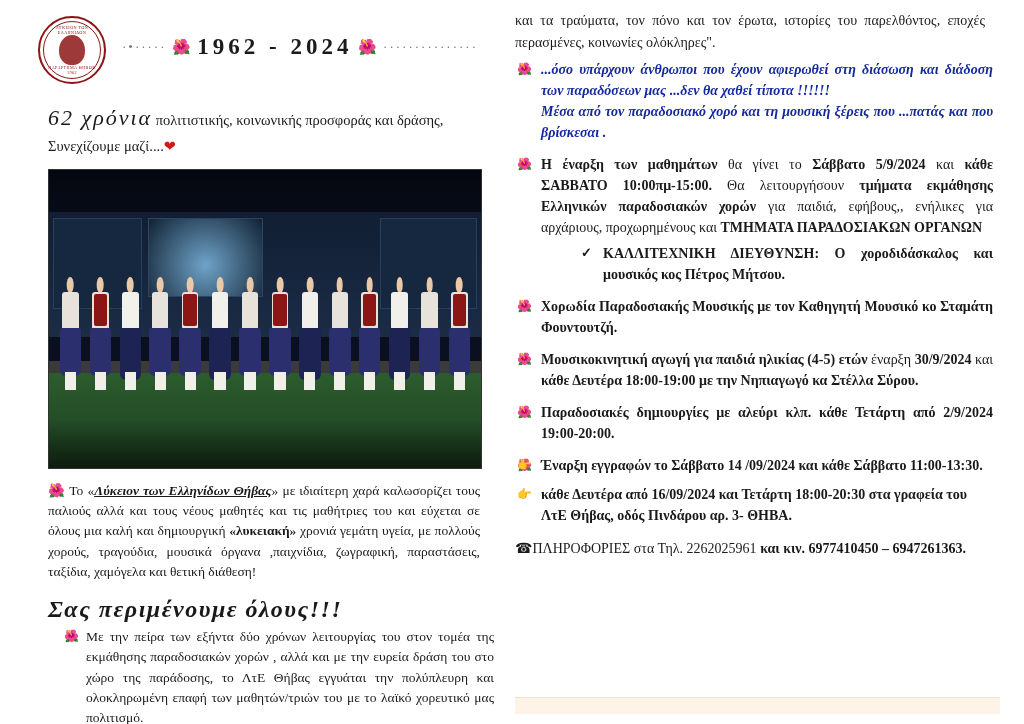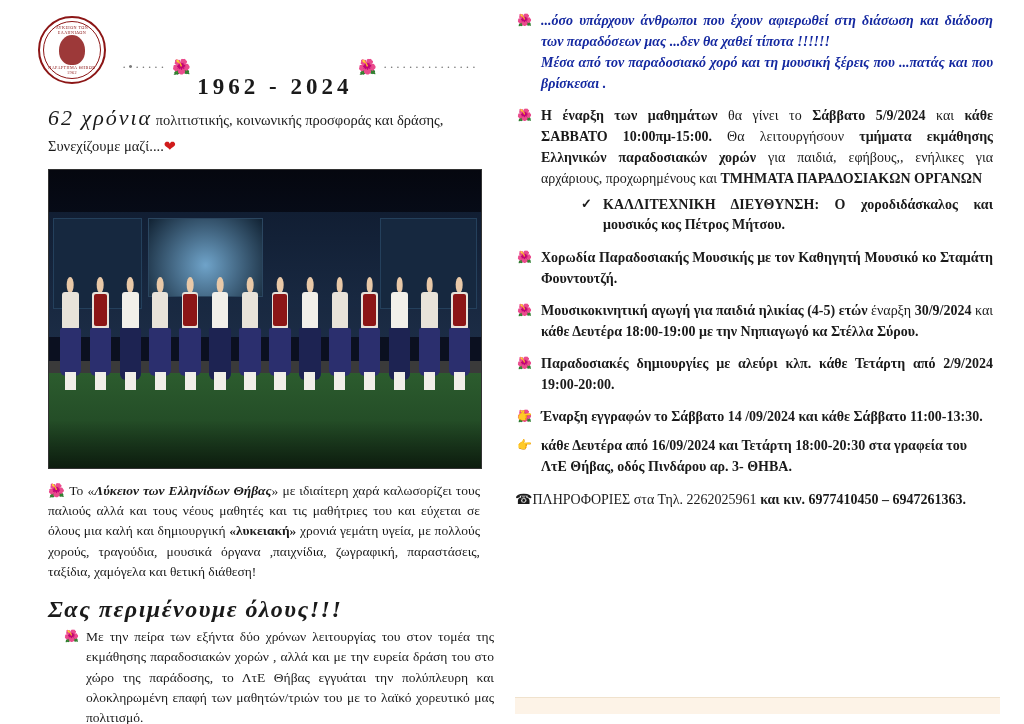--- a/index.html
+++ b/index.html
@@ -103,21 +103,20 @@
     font-size: 15px;
     line-height: 1;
   }
   .year-text {
     font-size: 23px;
     font-weight: bold;
     letter-spacing: 4px;
     color: #1a1a1a;
     font-family: "Liberation Serif", serif;
     white-space: nowrap;
-    margin-top: 40px;
   }
 
   .tagline {
     margin: 14px 0 0 18px;
     width: 440px;
     line-height: 1.45;
   }
   .tagline .big {
     font-size: 22px;
     font-style: italic;
@@ -209,21 +208,21 @@
 
   
   .para {
     margin: 12px 0 0 18px;
     width: 432px;
     font-size: 13.5px;
     line-height: 1.5;
     text-align: justify;
   }
   .para b, .bold { font-weight: bold; }
-  .italic { font-style: italic; }
+  .italic { font-style: italic; text-decoration: underline; }
 
   .subtitle {
     margin: 14px 0 4px 18px;
     font-size: 24px;
     font-style: italic;
     font-weight: bold;
     letter-spacing: 1.5px;
   }
 
   ul.bullets {
@@ -464,20 +463,21 @@
       <li>
         <span class="bul">🌺</span>
         <span>Με την πείρα των εξήντα δύο χρόνων λειτουργίας του στον τομέα της εκμάθησης παραδοσιακών χορών , αλλά και με την ευρεία δράση του στο χώρο της παράδοσης, το ΛτΕ Θήβας εγγυάται την πολύπλευρη και ολοκληρωμένη επαφή των μαθητών/τριών του με το λαϊκό χορευτικό μας πολιτισμό.</span>
       </li>
 
     </ul>
   </div>
 
   <div class="col-right">
 
+    <div class="r-para">και τα τραύματα, τον πόνο και τον έρωτα, ιστορίες του παρελθόντος, εποχές περασμένες, κοινωνίες ολόκληρες".</div>
 
     <ul class="r-list">
 
       <li>
         <span class="bul">🌺</span>
         <span class="blue-i">...όσο υπάρχουν άνθρωποι  που έχουν αφιερωθεί στη διάσωση και διάδοση των παραδόσεων μας ...δεν θα χαθεί τίποτα !!!!!!</span><br>
         <span class="blue-i">Μέσα από τον παραδοσιακό χορό και τη μουσική ξέρεις που ...πατάς και που βρίσκεσαι .</span>
       </li>
 
       <li>

